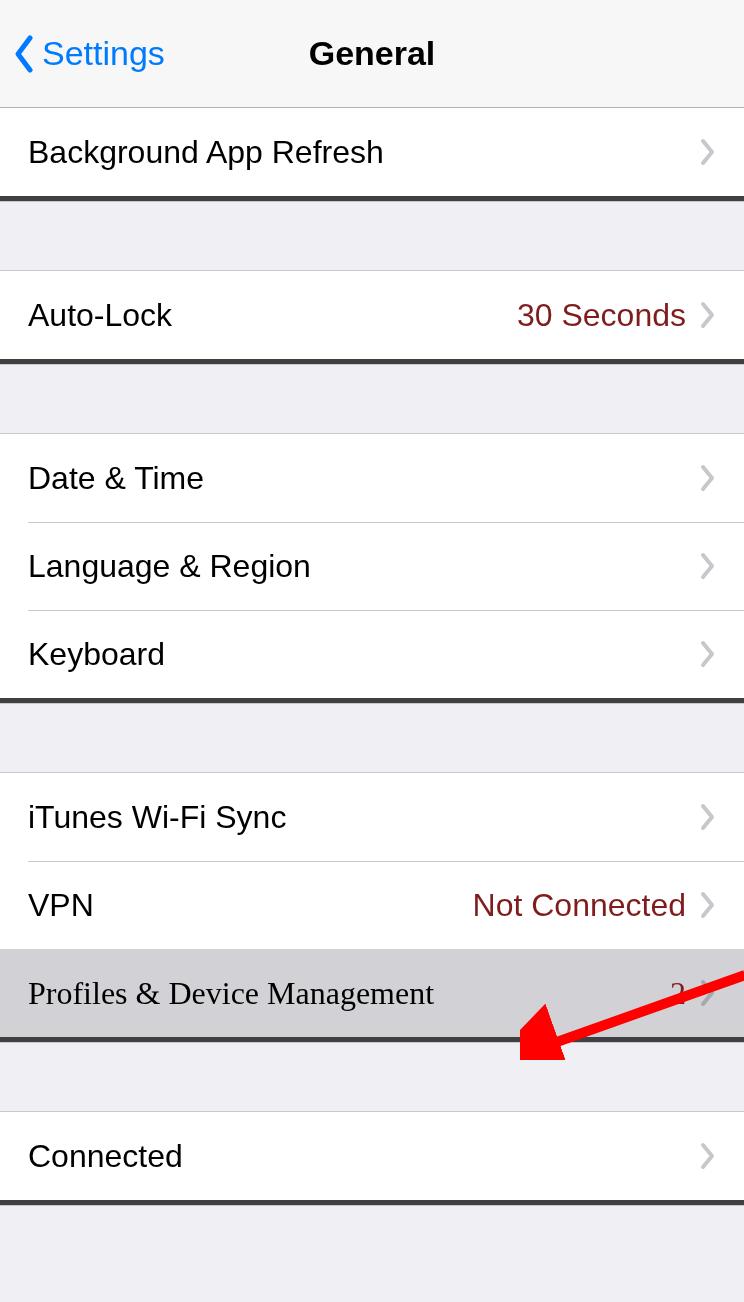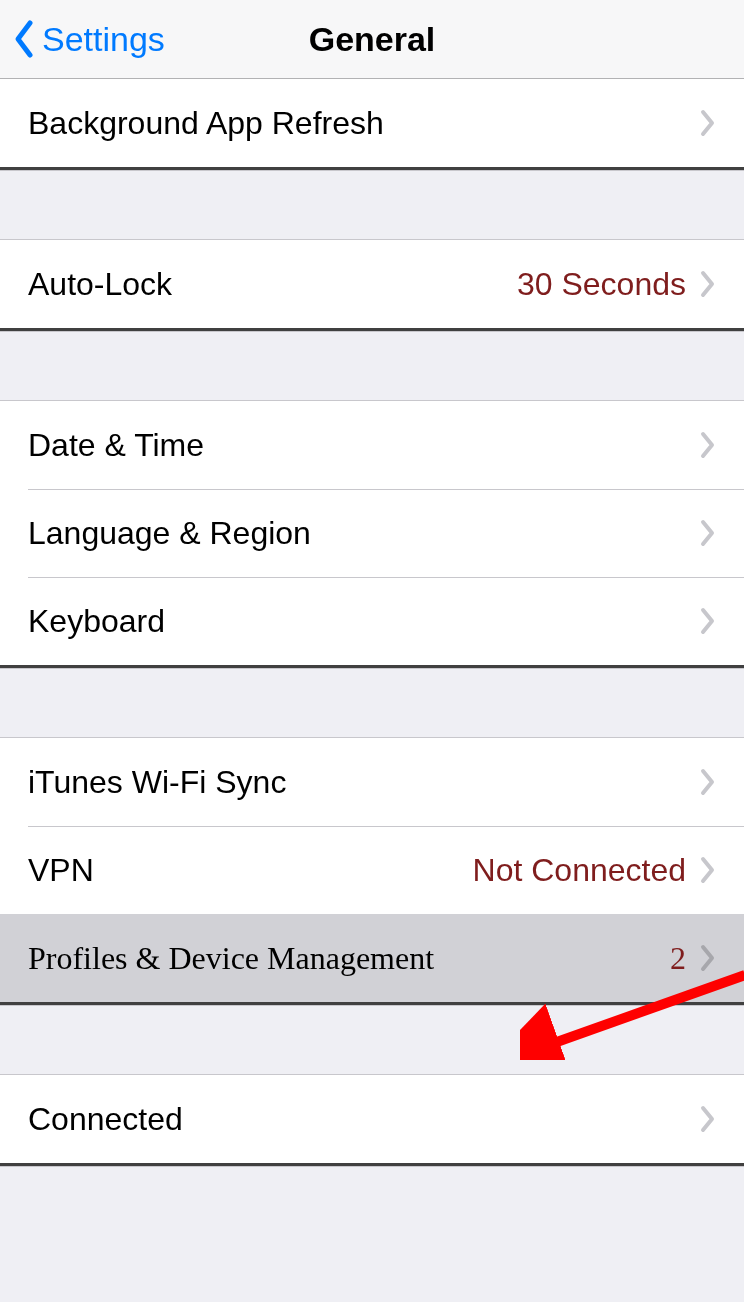--- a/index.html
+++ b/index.html
@@ -7,21 +7,21 @@
     width: 744px;
     height: 1302px;
     font-family: -apple-system, "Helvetica Neue", Helvetica, Arial, sans-serif;
     background: #efeff4;
     overflow: hidden;
     position: relative;
   }
 
   
   .navbar {
-    height: 79px;
+    height: 108px;
     background: #f7f7f8;
     border-bottom: 1px solid #b2b2b4;
     display: flex;
     align-items: center;
     position: relative;
   }
   .navbar .back {
     display: flex;
     align-items: center;
     color: #007aff;
@@ -42,21 +42,21 @@
     font-weight: 600;
     color: #000;
     pointer-events: none;
   }
 
   
   .content { height: calc(1302px - 90px); overflow: hidden; }
   .gap { height: 70px; background: #efeff4; border-top:1px solid #c8c7cc; border-bottom:1px solid #c8c7cc; margin-top:-1px; }
   .gap.short { height:48px; }
 
-  .group { background:#fff; border-top:1px solid #c8c7cc; border-bottom:4px solid #404040; margin-top:-1px; }
+  .group { background:#fff; border-top:1px solid #c8c7cc; border-bottom:6px solid #404040; margin-top:-1px; }
   .row {
     display:flex; align-items:center;
     min-height:88px;
     padding:0 28px;
     font-size:32px;
     color:#000;
     background:#fff;
     position:relative;
     cursor:pointer;
   }

